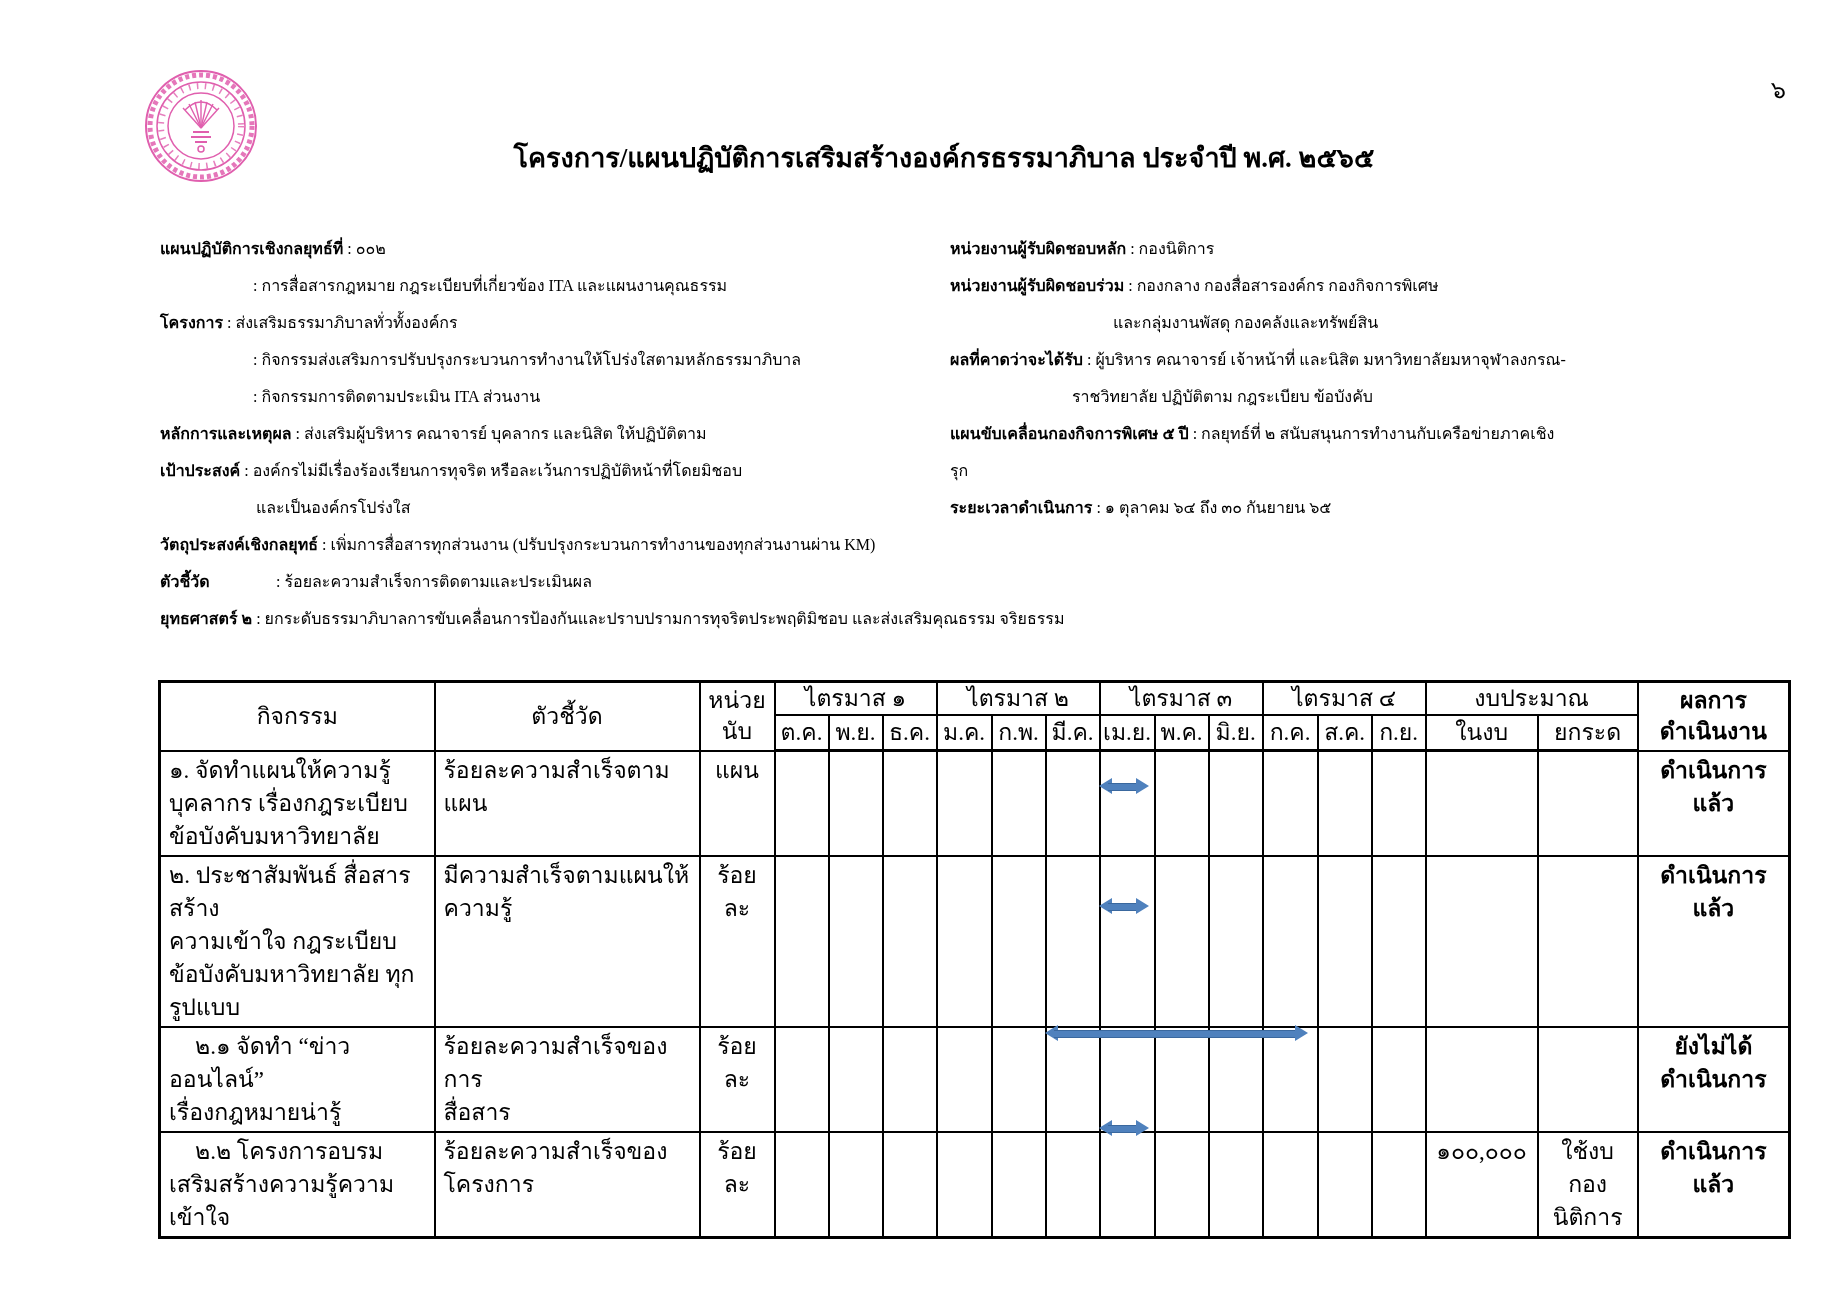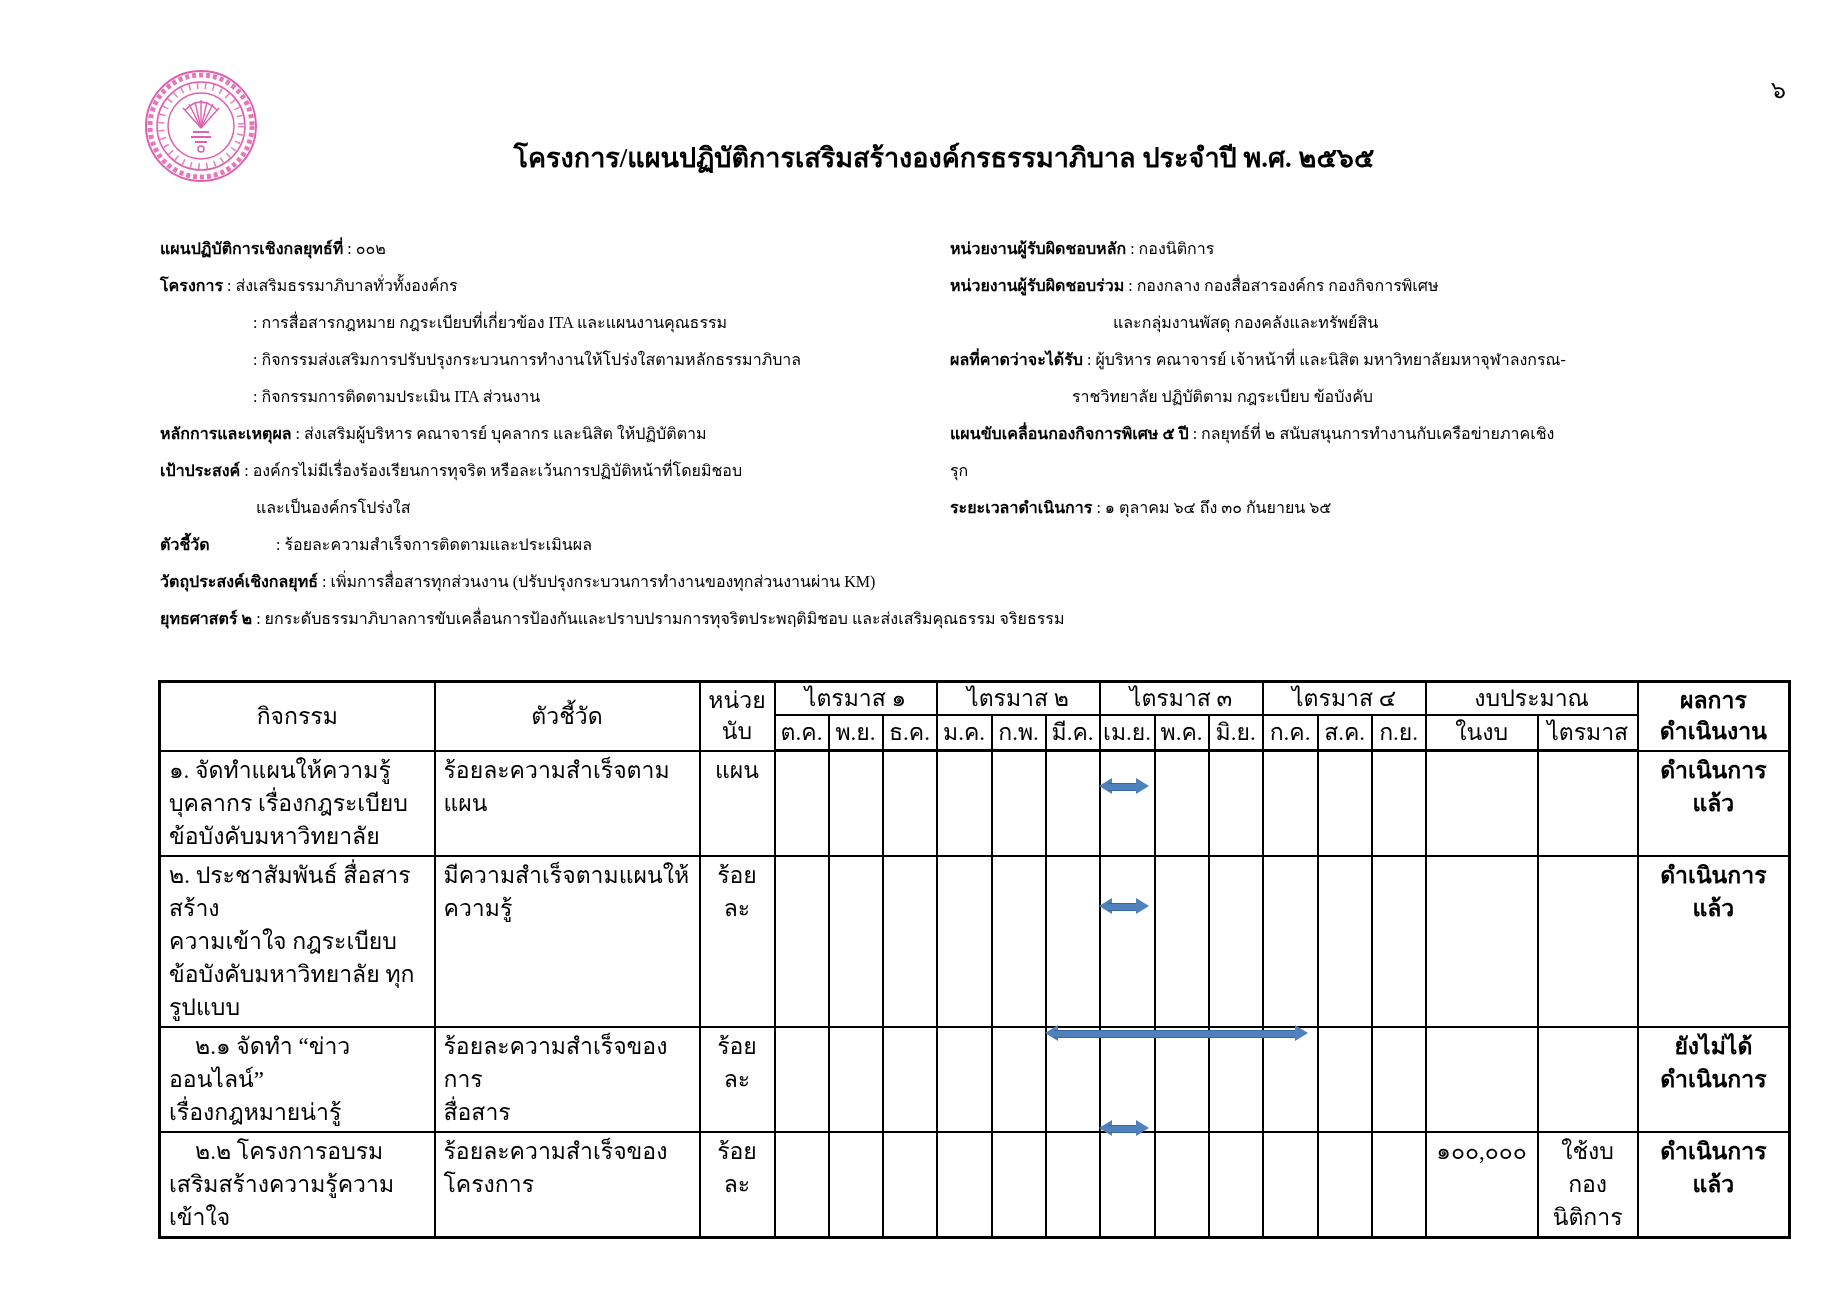--- a/index.html
+++ b/index.html
@@ -72,29 +72,29 @@
         <path d="M50 66 h16 M48 71 h20 M52 76 h12" stroke-width="2"></path>
         <circle cx="58" cy="83" r="3" stroke-width="1.5"></circle>
       </g>
     </svg>
   </div>
 
   <div class="doc-title">โครงการ/แผนปฏิบัติการเสริมสร้างองค์กรธรรมาภิบาล ประจำปี พ.ศ. ๒๕๖๕</div>
 
   <div class="info-col left">
     <div class="info-line"><span class="lbl">แผนปฏิบัติการเชิงกลยุทธ์ที่</span><span> :  ๐๐๒</span></div>
+    <div class="info-line" style="padding-left:93px"><span>: การสื่อสารกฎหมาย กฎระเบียบที่เกี่ยวข้อง ITA และแผนงานคุณธรรม</span></div>
     <div class="info-line"><span class="lbl">โครงการ</span><span> : ส่งเสริมธรรมาภิบาลทั่วทั้งองค์กร</span></div>
-    <div class="info-line" style="padding-left:93px"><span>: การสื่อสารกฎหมาย กฎระเบียบที่เกี่ยวข้อง ITA และแผนงานคุณธรรม</span></div>
     <div class="info-line" style="padding-left:93px"><span>: กิจกรรมส่งเสริมการปรับปรุงกระบวนการทำงานให้โปร่งใสตามหลักธรรมาภิบาล</span></div>
     <div class="info-line" style="padding-left:93px"><span>: กิจกรรมการติดตามประเมิน ITA ส่วนงาน</span></div>
     <div class="info-line"><span class="lbl">หลักการและเหตุผล</span><span> :  ส่งเสริมผู้บริหาร คณาจารย์ บุคลากร และนิสิต ให้ปฏิบัติตาม</span></div>
     <div class="info-line"><span class="lbl">เป้าประสงค์</span><span> :  องค์กรไม่มีเรื่องร้องเรียนการทุจริต หรือละเว้นการปฏิบัติหน้าที่โดยมิชอบ</span></div>
     <div class="info-line" style="padding-left:96px"><span>และเป็นองค์กรโปร่งใส</span></div>
+    <div class="info-line"><span class="lbl">วัตถุประสงค์เชิงกลยุทธ์</span><span> :  เพิ่มการสื่อสารทุกส่วนงาน (ปรับปรุงกระบวนการทำงานของทุกส่วนงานผ่าน KM)</span></div>
     <div class="info-line"><span class="lbl w150">ตัวชี้วัด</span><span> :  ร้อยละความสำเร็จการติดตามและประเมินผล</span></div>
-    <div class="info-line"><span class="lbl">วัตถุประสงค์เชิงกลยุทธ์</span><span> :  เพิ่มการสื่อสารทุกส่วนงาน (ปรับปรุงกระบวนการทำงานของทุกส่วนงานผ่าน KM)</span></div>
     <div class="info-line"><span class="lbl">ยุทธศาสตร์ ๒</span><span> :  ยกระดับธรรมาภิบาลการขับเคลื่อนการป้องกันและปราบปรามการทุจริตประพฤติมิชอบ และส่งเสริมคุณธรรม จริยธรรม</span></div>
   </div>
 
   <div class="info-col right">
     <div class="info-line"><span class="lbl">หน่วยงานผู้รับผิดชอบหลัก</span><span> : กองนิติการ</span></div>
     <div class="info-line"><span class="lbl">หน่วยงานผู้รับผิดชอบร่วม</span><span> : กองกลาง กองสื่อสารองค์กร กองกิจการพิเศษ</span></div>
     <div class="info-line" style="padding-left:163px"><span>และกลุ่มงานพัสดุ กองคลังและทรัพย์สิน</span></div>
     <div class="info-line"><span class="lbl">ผลที่คาดว่าจะได้รับ</span><span> :  ผู้บริหาร คณาจารย์ เจ้าหน้าที่ และนิสิต มหาวิทยาลัยมหาจุฬาลงกรณ-</span></div>
     <div class="info-line" style="padding-left:122px"><span>ราชวิทยาลัย ปฏิบัติตาม กฎระเบียบ ข้อบังคับ</span></div>
     <div class="info-line"><span class="lbl">แผนขับเคลื่อนกองกิจการพิเศษ ๕ ปี</span><span> : กลยุทธ์ที่ ๒ สนับสนุนการทำงานกับเครือข่ายภาคเชิง</span></div>
@@ -145,21 +145,21 @@
         <td>ม.ค.</td>
         <td>ก.พ.</td>
         <td>มี.ค.</td>
         <td>เม.ย.</td>
         <td>พ.ค.</td>
         <td>มิ.ย.</td>
         <td>ก.ค.</td>
         <td>ส.ค.</td>
         <td>ก.ย.</td>
         <td>ในงบ</td>
-        <td>ไตรมาส</td>
+        <td>ยกระด</td>
       </tr>
       <tr class="r1">
         <td>๑. จัดทำแผนให้ความรู้
 บุคลากร เรื่องกฎระเบียบ
 ข้อบังคับมหาวิทยาลัย</td>
         <td>ร้อยละความสำเร็จตามแผน</td>
         <td class="unit">แผน</td>
         <td></td>
             <td></td>
             <td></td>

